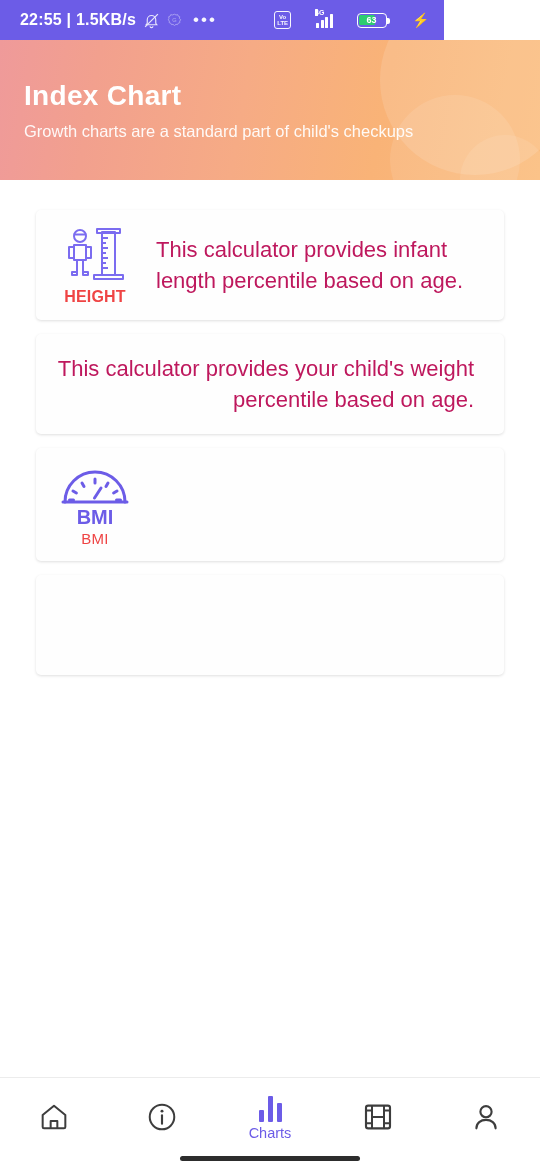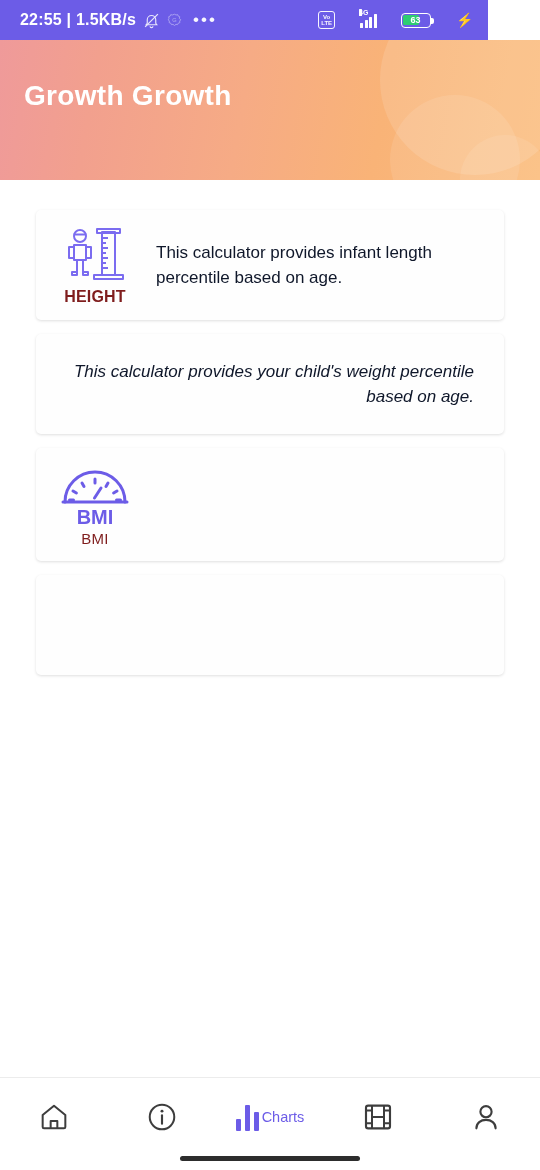--- a/index.html
+++ b/index.html
@@ -5,21 +5,21 @@
   * { margin:0; padding:0; box-sizing:border-box; }
   html, body {
     width:540px; height:1170px;
     background:#ffffff;
     font-family:"Liberation Sans", sans-serif;
     overflow:hidden;
   }
 
   
   .statusbar{
-    height:40px; width:488px;
+    height:40px; width:444px;
     background:#6c5ce7;
     display:flex; align-items:center;
     padding:0 14px 0 20px;
     color:#ffffff;
   }
   .sb-left{ display:flex; align-items:center; gap:7px; flex:1; }
   .sb-time{ font-size:16px; font-weight:bold; letter-spacing:.2px; white-space:nowrap; }
   .sb-right{ display:flex; align-items:center; gap:24px; }
   .icon-mute{ width:17px; height:17px; opacity:.85; display:block; }
   .icon-appdim{ width:15px; height:15px; opacity:.45; display:block; }
@@ -73,45 +73,45 @@
     background:#fefefe;
     border-radius:5px;
     box-shadow:0 1px 3px rgba(0,0,0,.13);
     display:flex; align-items:center;
     padding:14px 16px;
     margin-bottom:14px;
     min-height:100px;
   }
   .card.rtl{ flex-direction:row-reverse; }
   .card-txt{
-    font-size:17px; line-height:25px; color:#0f172a;
+    font-size:22px; line-height:31px; color:#be185d;
     flex:1;
   }
-  .card.rtl .card-txt{ text-align:right; padding-right:14px;font-style:italic; }
+  .card.rtl .card-txt{ text-align:right; padding-right:14px; }
   .card:not(.rtl) .card-txt{ padding-left:18px; }
 
   .iconbox{
     width:86px; display:flex; flex-direction:column;
     align-items:center; justify-content:center; flex-shrink:0;
   }
   .iconlabel{
-    font-size:15px; color:#7f1d1d; margin-top:2px; letter-spacing:.2px;
+    font-size:15px; color:#ef4444; margin-top:2px; letter-spacing:.2px;
   }
   .iconlabel.bold{ font-weight:bold; font-size:16px; }
 
   
   .navwrap{
     position:absolute; left:0; bottom:0; width:540px;
     background:#fff; border-top:1px solid #ececec;
   }
   .nav{
     height:78px; display:flex; align-items:center;
   }
   .navitem{
-    flex:1; display:flex; flex-direction:row;
+    flex:1; display:flex; flex-direction:column;
     align-items:center; justify-content:center; gap:3px; height:100%;
   }
   .navlabel{ font-size:14.5px; color:#6c5ce7; }
   .bars{ display:flex; align-items:flex-end; gap:4px; height:28px; }
   .bars i{ width:5px; background:#6c5ce7; border-radius:1px; display:block; }
   .homebar{
     width:180px; height:5px; background:#2d2d2d; border-radius:3px;
     margin:0 auto 9px auto;
   }
 </style>
@@ -149,21 +149,22 @@
       <div class="batt-txt">63</div>
     </div>
     <span class="bolt">⚡</span>
   </div>
 </div>
 
 <div class="header">
   <div class="hdr-blob b1"></div>
   <div class="hdr-blob b2"></div>
   <div class="hdr-blob b3"></div>
-  <div class="hdr-title">Growth Growth</div>
+  <div class="hdr-title">Index Chart</div>
+  <div class="hdr-sub">Growth charts are a standard part of child's checkups</div>
 </div>
 
 <div class="content">
 
   <div class="card">
     <div class="iconbox">
       <svg width="68" height="62" viewBox="0 0 68 62">
         <g fill="none" stroke="#7b6cf0" stroke-width="2" stroke-linejoin="round">
           <circle cx="19" cy="12" r="6"></circle>
           <path d="M12.5 10.5h13"></path>

